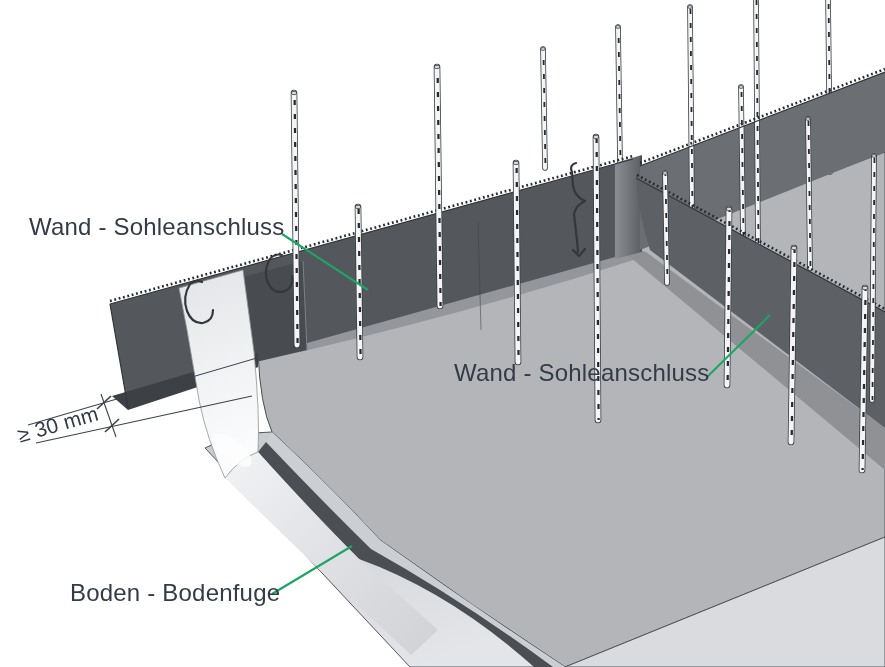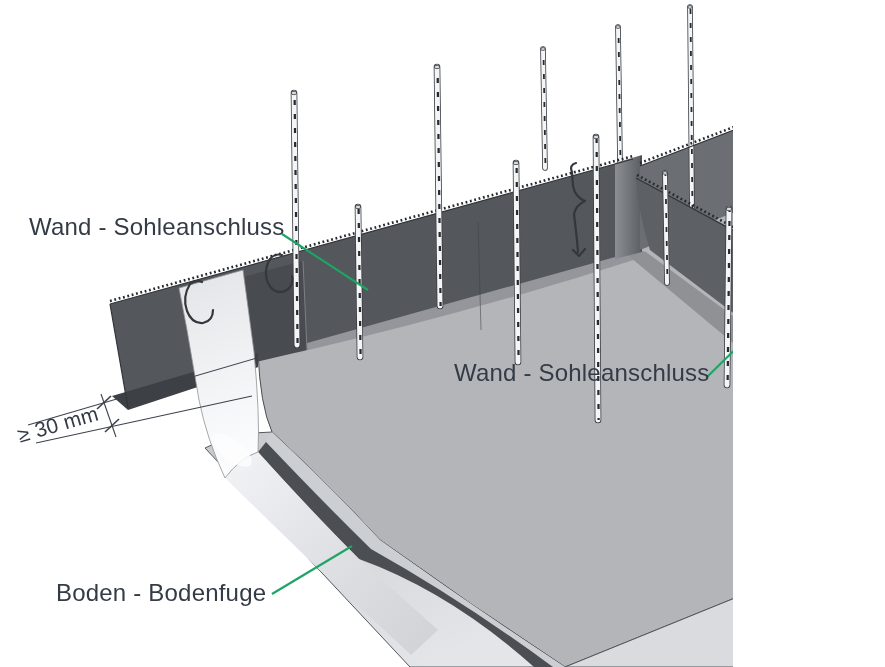--- a/index.html
+++ b/index.html
@@ -1,16 +1,16 @@
 <!DOCTYPE html>
 <html style="--accent: #1da565; --text: #343b47; --dim: #3d424c; --band-dark: #54575c; --band-mid: #6b6e73; --band-branch: #5d6065; --slab: #b3b5b9; --slab-front: #d9dbdf; --joint-stripe: #4b4e53; --tape-white: #f2f3f5; --shadow: #8f9195;"><head>
 <meta charset="utf-8">
 <style>
   html,body{margin:0;padding:0;background:#fff;}
-  #stage{position:relative;width:733px;height:667px;background:#fff;overflow:hidden;
+  #stage{position:relative;width:885px;height:667px;background:#fff;overflow:hidden;
          font-family:"Liberation Sans", sans-serif;}
   #stage svg{position:absolute;left:0;top:0;}
   .label{position:absolute;color:var(--text,#343b47);font-size:24px;line-height:1.1;
          white-space:nowrap;letter-spacing:.2px;}
   .label.dim{font-size:21px;transform:rotate(-16deg);transform-origin:0 50%;}
   .leader{stroke:var(--accent,#1da565);stroke-width:2.1;fill:none;}
   .dimline{stroke:var(--dim,#3d424c);stroke-width:1.1;fill:none;}
   .dimtick{stroke:var(--dim,#3d424c);stroke-width:1.7;fill:none;}
   .slab{fill:var(--slab,#b3b5b9);}
   .bandL{fill:var(--band-dark,#54575c);}
@@ -205,15 +205,15 @@
   <line class="dimtick" x1="97" y1="409" x2="111" y2="396"></line>
   <line class="dimtick" x1="105" y1="432" x2="119" y2="419"></line>
 
   <line class="leader" x1="282" y1="234" x2="368" y2="290"></line>
   <line class="leader" x1="706" y1="378" x2="770" y2="315"></line>
   <line class="leader" x1="272" y1="594" x2="352" y2="546"></line>
 </svg>
 
 <div class="label" style="left:29px;top:214px">Wand - Sohleanschluss</div>
 <div class="label" style="left:454px;top:360px">Wand - Sohleanschluss</div>
-<div class="label" style="left:56px;top:580px">Boden - Bodenfuge</div>
+<div class="label" style="left:70px;top:580px">Boden - Bodenfuge</div>
 <div class="label dim" style="left:18px;top:424px">≥ 30 mm</div>
 </div>
 
 </body></html>

